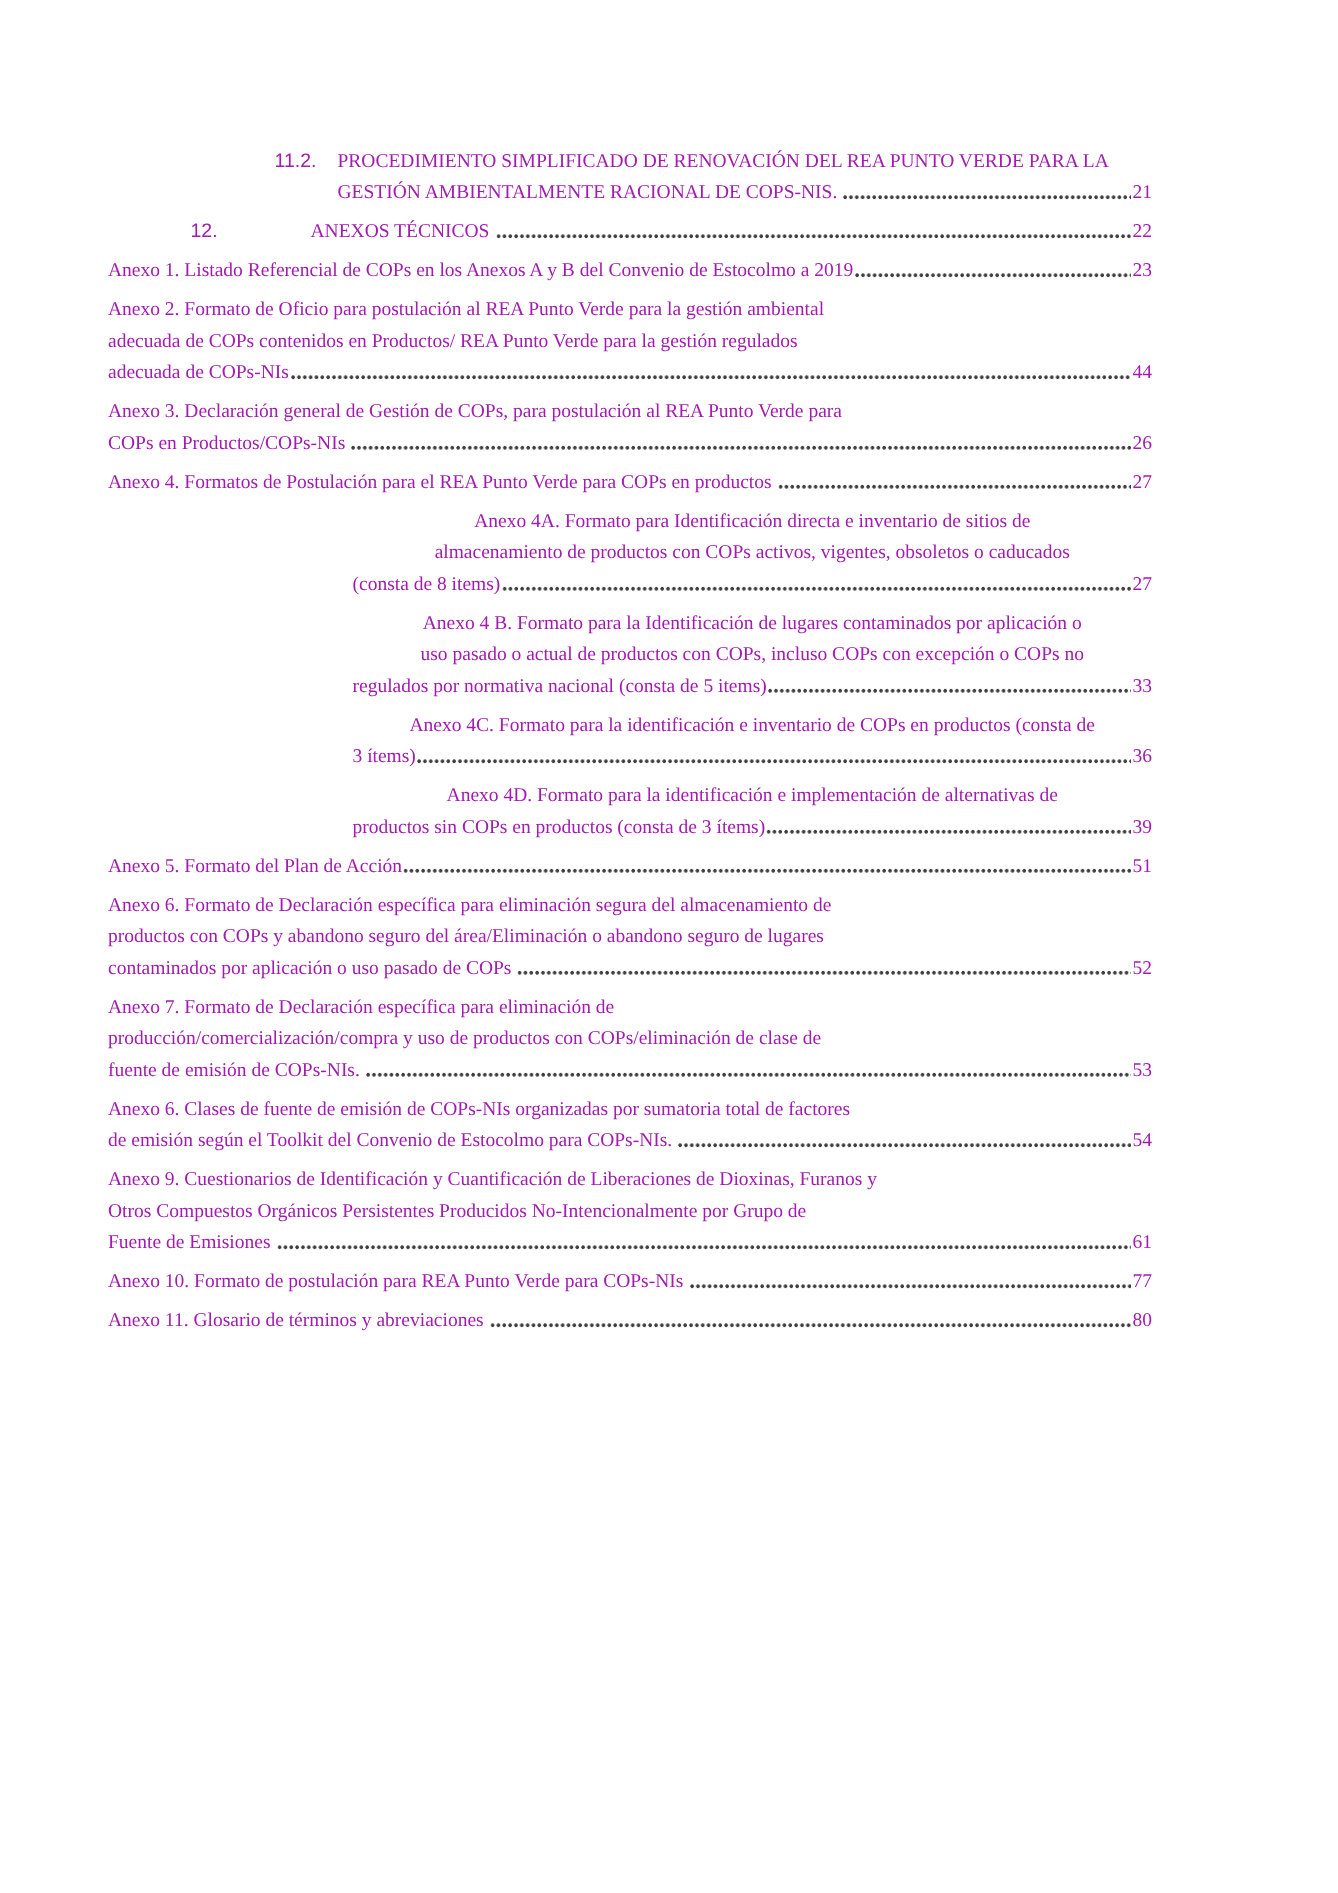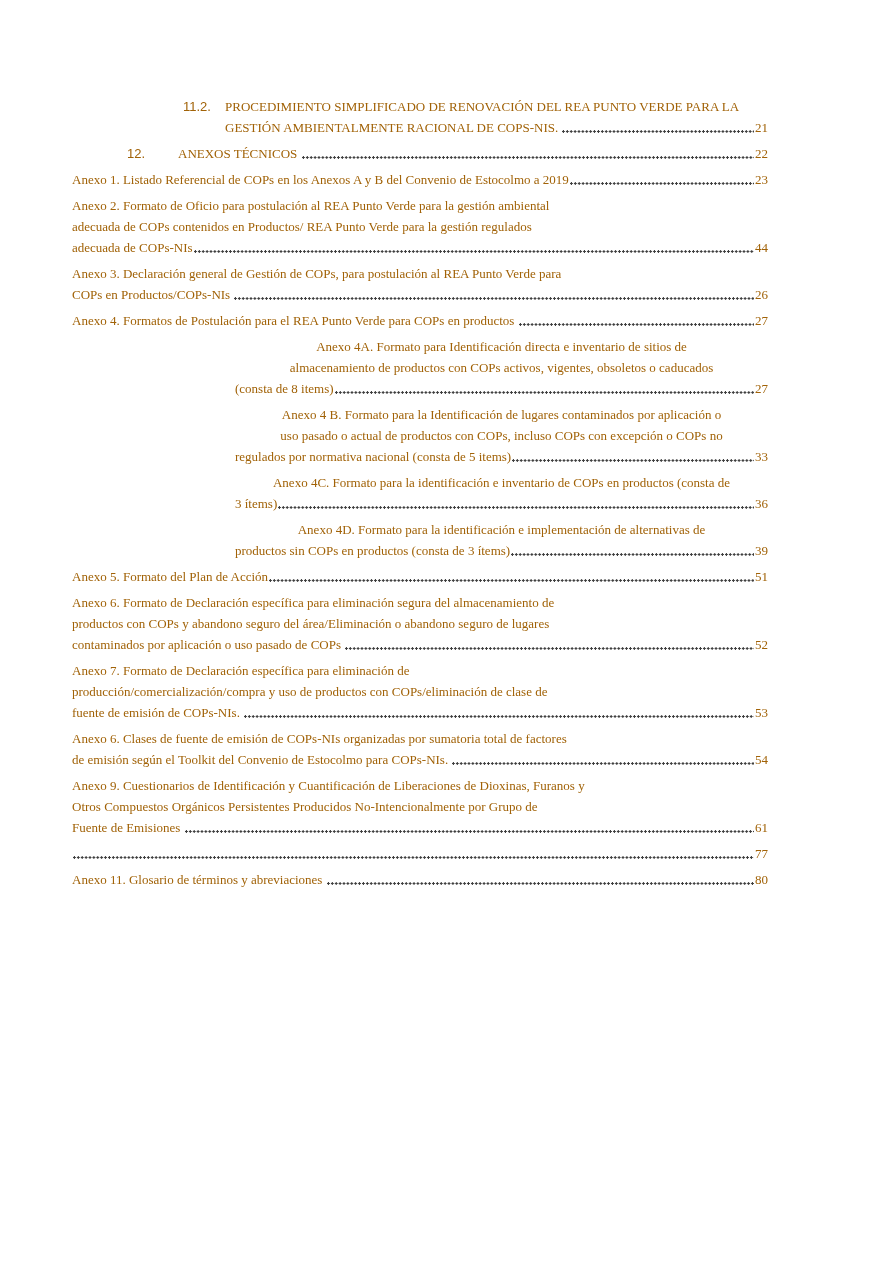--- a/index.html
+++ b/index.html
@@ -9,31 +9,31 @@
     background: #ffffff;
   }
   .page {
     position: relative;
     width: 892px;
     height: 1262px;
     background: #ffffff;
     overflow: hidden;
     font-family: "Liberation Sans", "DejaVu Sans", sans-serif;
     font-size: 13px;
-    color: #a16207;
+    color: #a21caf;
     box-sizing: border-box;
     padding-top: 96px;
   }
   .toc { width: 100%; }
   .entry {
     display: flex;
     margin-bottom: 5px;
     margin-right: 124px;
   }
-  .entry.h1   { margin-left: 127px; margin-top: 4px; }
+  .entry.h1   { margin-left: 127px; margin-top: 4px; gap: 29px; }
   .entry.h2   { margin-left: 183px; }
   .entry.anexo{ margin-left: 72px; }
   .entry.sub  { margin-left: 235px; text-align: center; }
   .num {
     flex: 0 0 auto;
     line-height: 21px;
     white-space: pre;
   }
   .entry.h1 .num { width: 51px; }
   .entry.h2 .num { width: 42px; }
@@ -151,21 +151,21 @@
       </div>
       <div class="entry anexo">
         <div class="body">
           <div class="line"><span class="txt">Anexo 9. Cuestionarios de Identificación y Cuantificación de Liberaciones de Dioxinas, Furanos y</span></div>
           <div class="line"><span class="txt">Otros Compuestos Orgánicos Persistentes Producidos No-Intencionalmente por Grupo de</span></div>
           <div class="line last"><span class="txt">Fuente de Emisiones </span><span class="leader"></span><span class="page-num">61</span></div>
         </div>
       </div>
       <div class="entry anexo">
         <div class="body">
-          <div class="line last"><span class="leader"></span><span class="page-num">77</span></div>
+          <div class="line last"><span class="txt">Anexo 10. Formato de postulación para REA Punto Verde para COPs-NIs </span><span class="leader"></span><span class="page-num">77</span></div>
         </div>
       </div>
       <div class="entry anexo">
         <div class="body">
           <div class="line last"><span class="txt">Anexo 11. Glosario de términos y abreviaciones </span><span class="leader"></span><span class="page-num">80</span></div>
         </div>
       </div>
     </div>
 </div>
 

